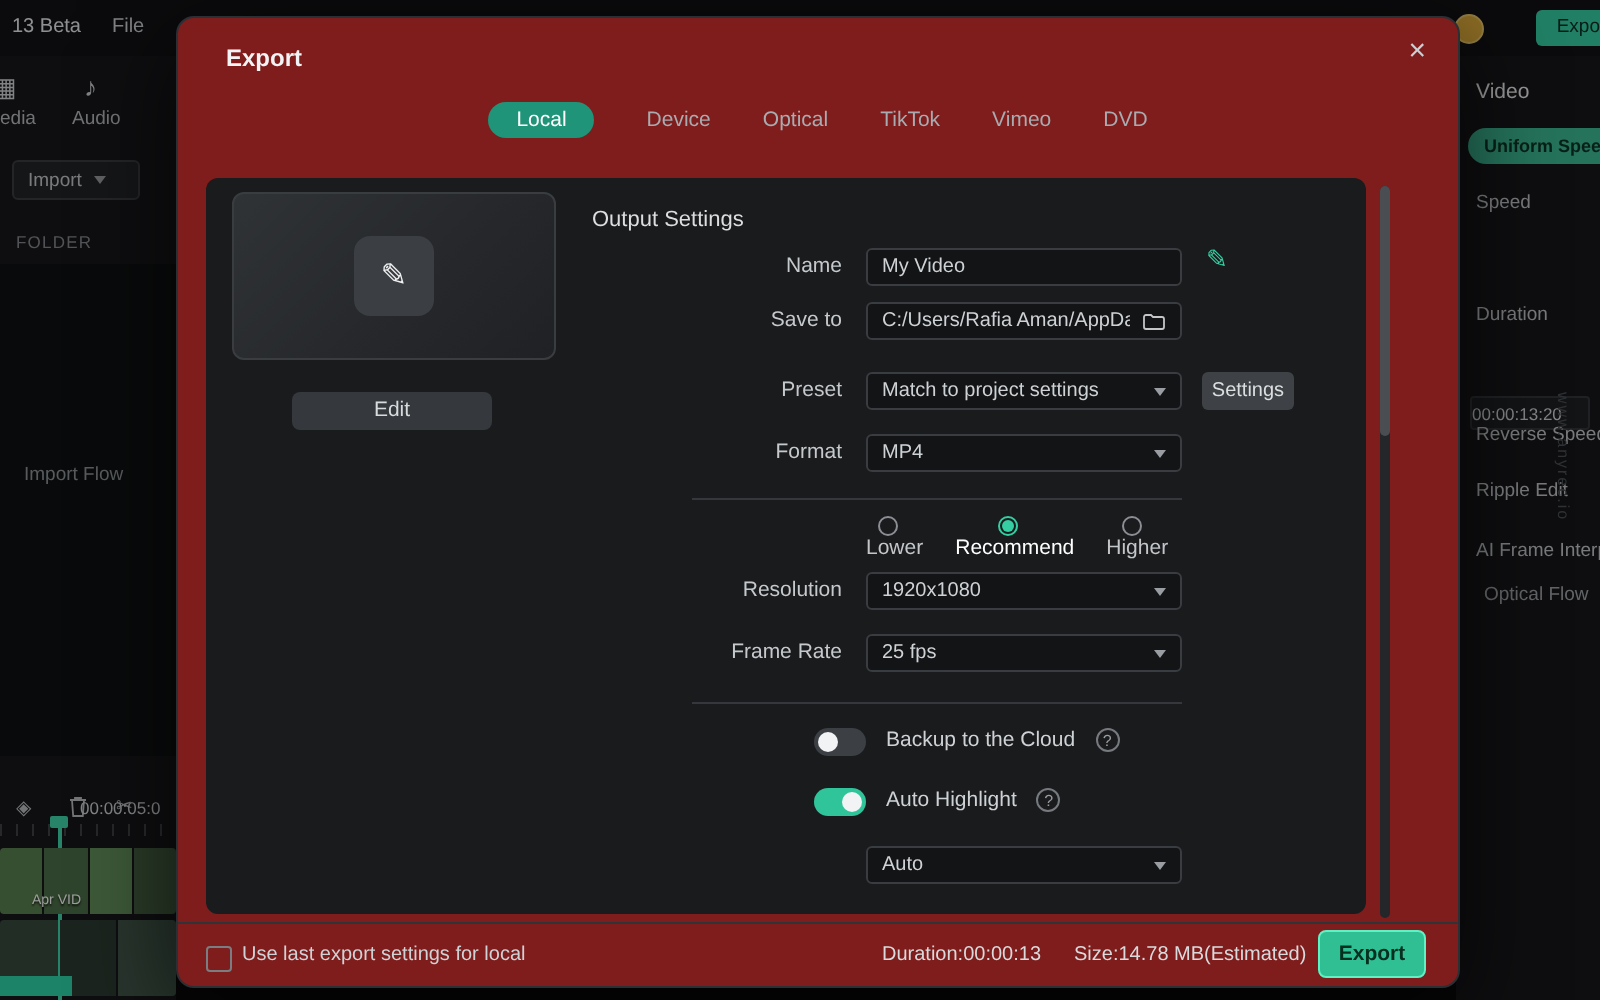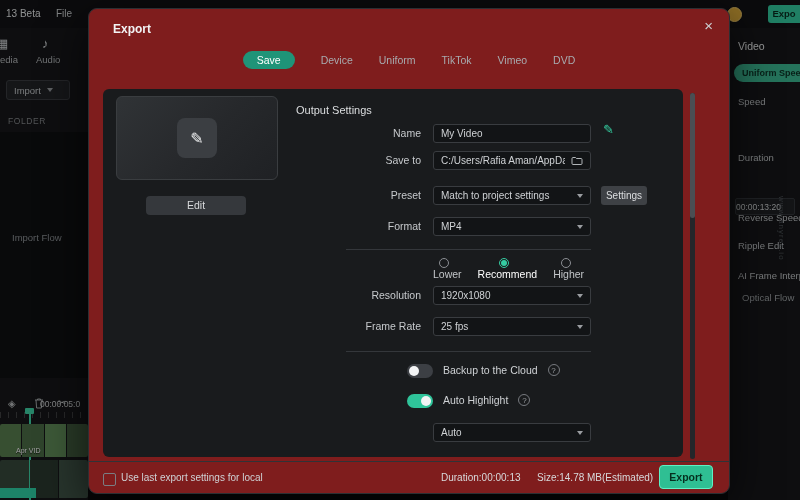--- a/index.html
+++ b/index.html
@@ -4,21 +4,21 @@
 <style>
   html,body{margin:0;padding:0;}
   body{width:800px;height:500px;background:#0a0b0c;font-family:"Liberation Sans",sans-serif;overflow:hidden;}
   .stage{position:relative;width:800px;height:500px;background:#0a0b0c;overflow:hidden;}
 
   
   .topbar{position:absolute;left:0;top:0;width:800px;height:28px;background:#121315;color:#d8dadc;}
   .tb-version{position:absolute;left:6px;top:8px;font-size:10px;color:#e6e8ea;}
   .tb-file{position:absolute;left:56px;top:8px;font-size:10px;color:#cfd2d5;}
   .coin{position:absolute;right:58px;top:7px;width:13px;height:13px;border-radius:50%;background:#e6b23c;border:1px solid #f3cd6e;}
-  .tb-export{position:absolute;right:0;top:5px;width:32px;height:18px;background:#35cda2;color:#0a2f23;font-size:9.5px;line-height:18px;text-align:center;border-radius:3px 0 0 3px;font-weight:bold;}
+  .tb-export{position:absolute;right:0;top:5px;width:32px;height:18px;background:#35cda2;color:#0a2f23;font-size:9.5px;line-height:18px;text-align:right;border-radius:3px 0 0 3px;font-weight:normal;}
 
   .side-left{position:absolute;left:0;top:28px;width:88px;height:472px;background:#17181a;}
   .nav-ic{position:absolute;font-size:13px;color:#cfd2d5;}
   .nav-lbl{position:absolute;font-size:9.5px;color:#b6b9bc;}
   .import-btn{position:absolute;left:6px;top:52px;width:64px;height:20px;background:#232528;border:1px solid #3a3d41;border-radius:3px;color:#c3c6c9;font-size:9.5px;display:flex;align-items:center;gap:6px;padding:0 7px;box-sizing:border-box;}
   .folder-lbl{position:absolute;left:8px;top:88px;font-size:8.5px;color:#84878b;letter-spacing:.6px;}
   .media-panel{position:absolute;left:0;top:104px;width:88px;height:246px;background:#0f1113;}
   .import-media-txt{position:absolute;left:12px;top:100px;font-size:9.5px;color:#8f9397;}
   .tl-ic{position:absolute;font-size:10px;color:#b8bbbd;}
   .timecode{position:absolute;left:40px;top:371px;font-size:8.5px;color:#d0d3d5;}
@@ -157,23 +157,23 @@
     <span class="watermark">www.anyrec.io</span>
   </div>
 
   <div class="overlay"></div>
 
   <div class="modal">
     <span class="m-title">Export</span>
     <span class="m-close">×</span>
 
     <div class="tabs">
-      <span class="tab active">Save</span>
+      <span class="tab active">Local</span>
       <span class="tab">Device</span>
-      <span class="tab">Uniform</span>
+      <span class="tab">Optical</span>
       <span class="tab">TikTok</span>
       <span class="tab">Vimeo</span>
       <span class="tab">DVD</span>
     </div>
 
     <div class="content-panel"></div>
 
     <div class="preview">
       <div class="preview-editbtn">✎</div>
     </div>

